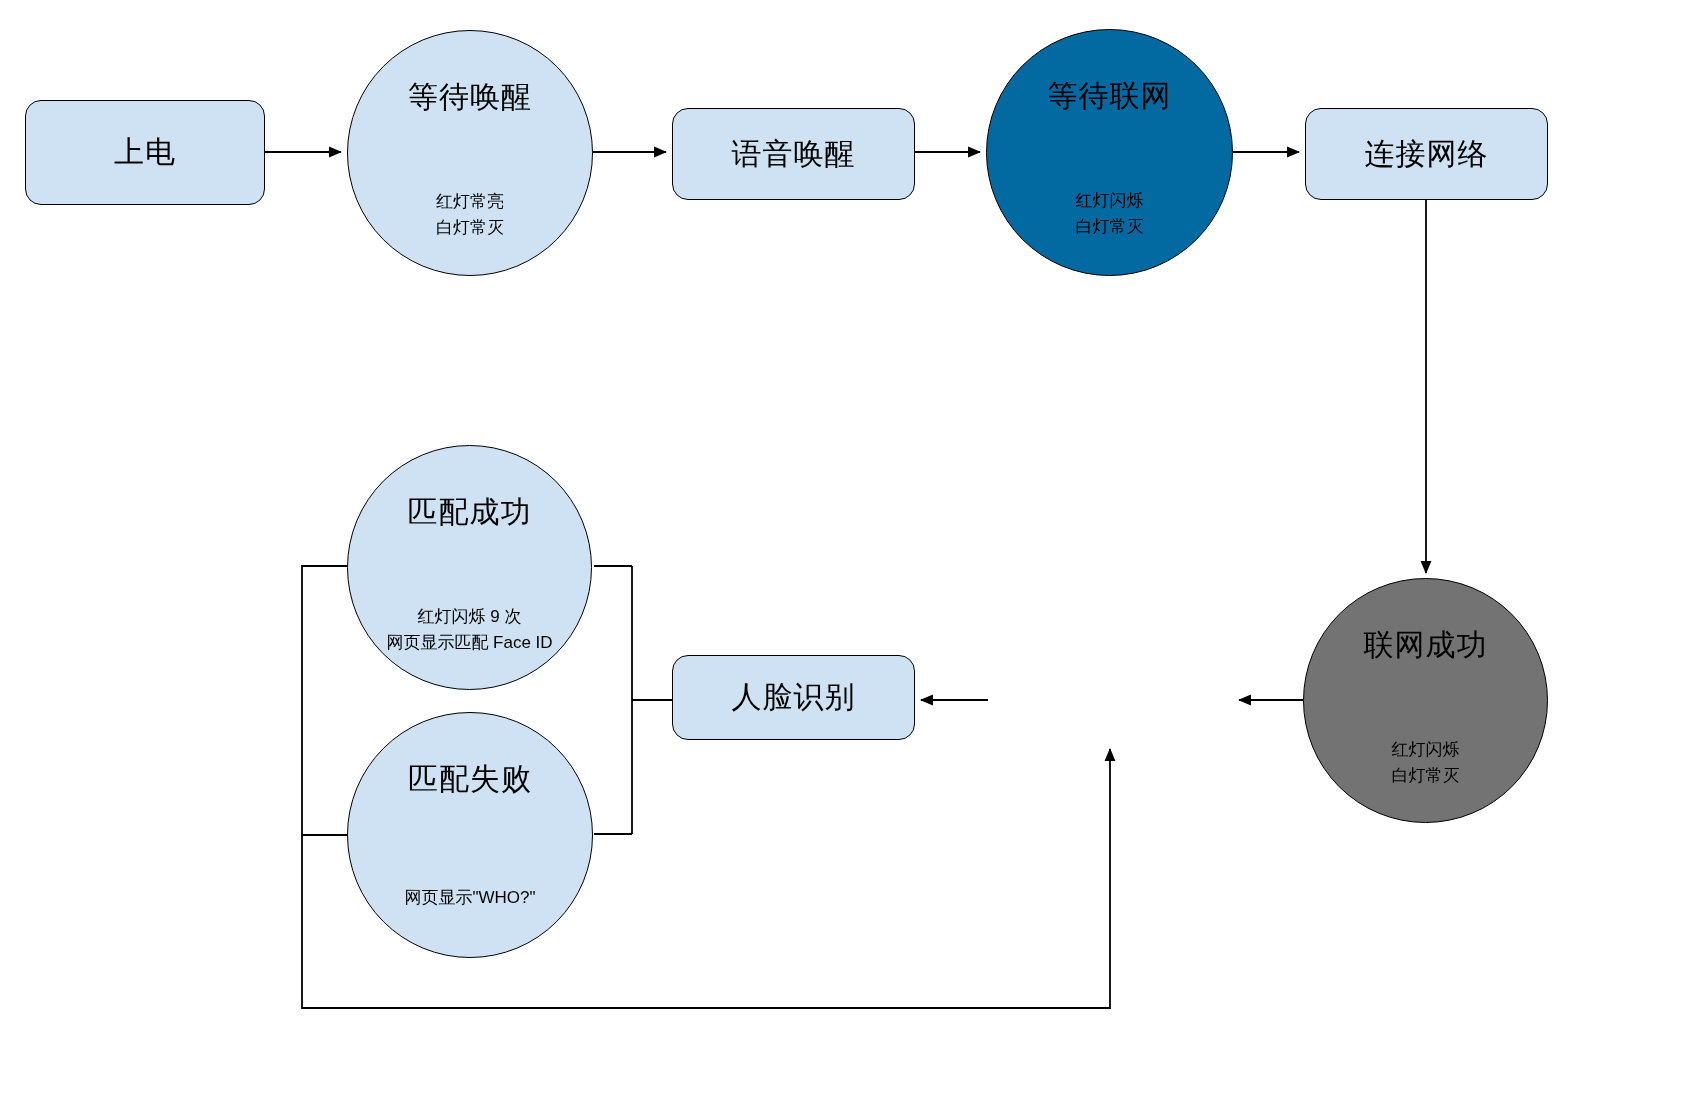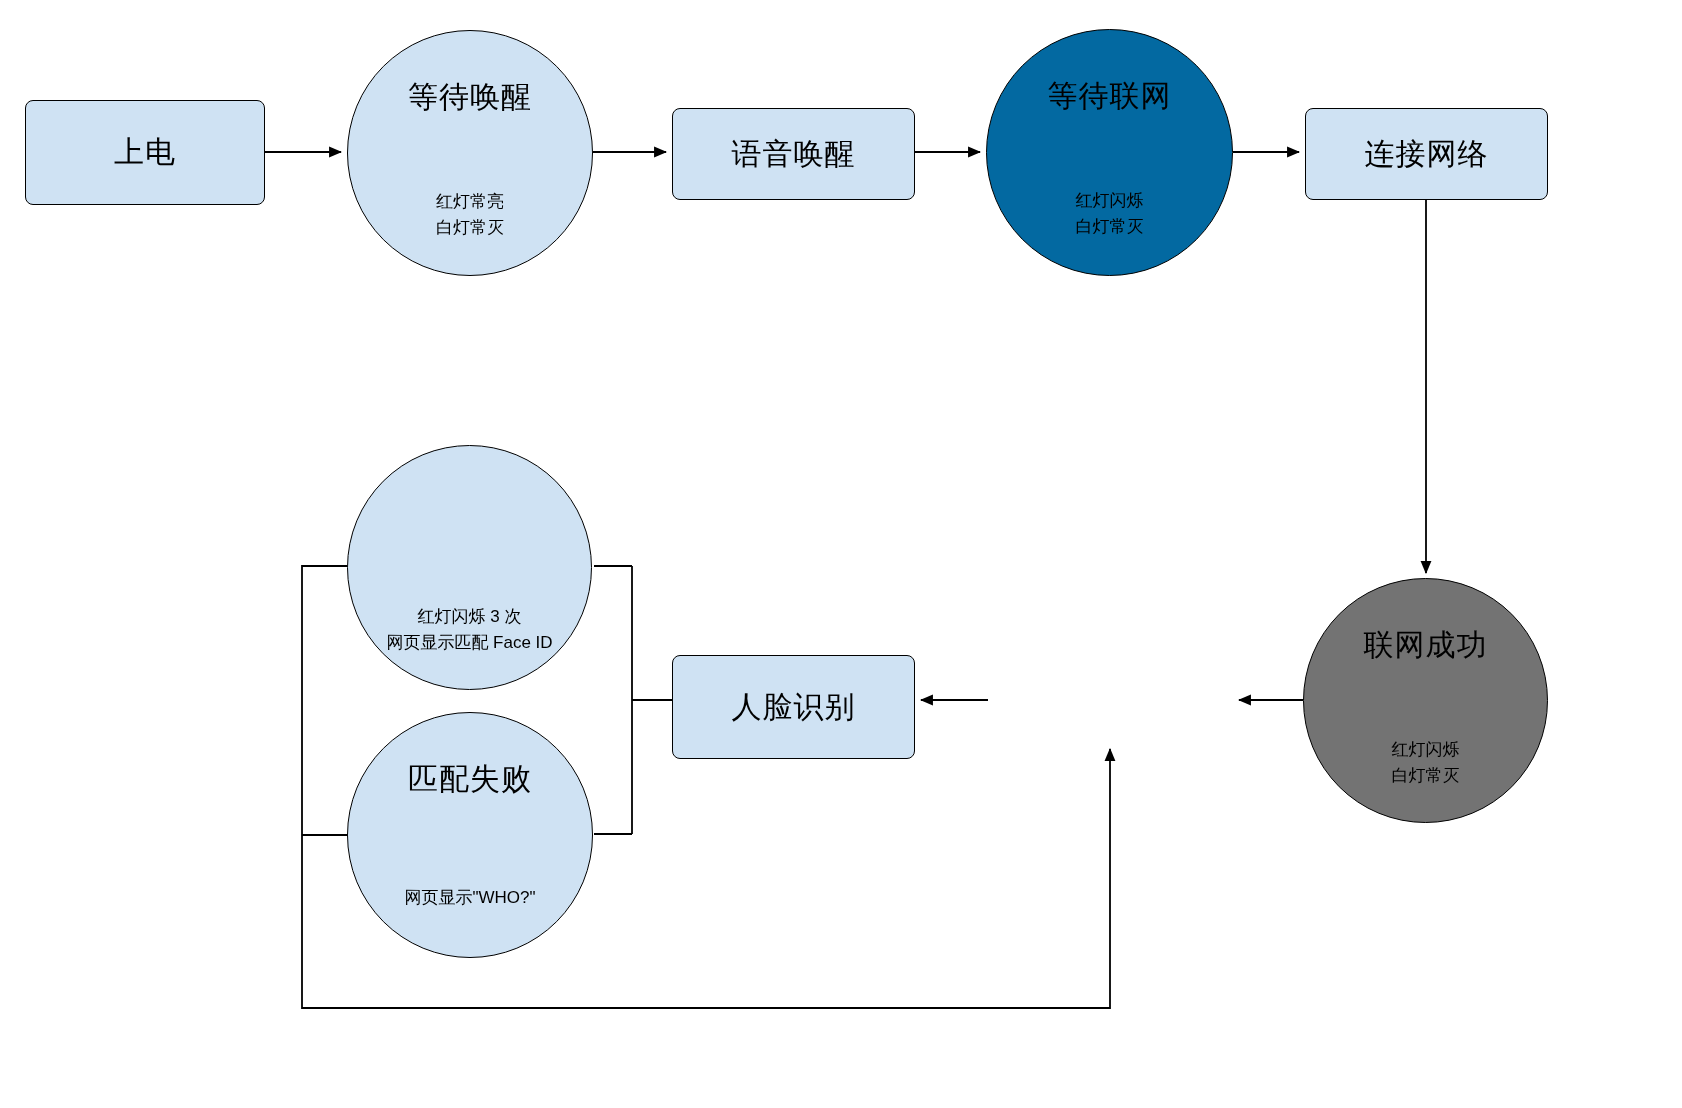--- a/index.html
+++ b/index.html
@@ -14,21 +14,21 @@
   }
   .wires { position: absolute; left: 0; top: 0; }
   .node {
     position: absolute;
     background: #cfe2f3;
     border: 1.5px solid #000;
     display: flex;
     align-items: center;
     justify-content: center;
   }
-  .rect { border-radius: 8px; }
+  .rect { border-radius: 16px; }
   .circle { border-radius: 50%; }
   .label {
     font-size: 30px;
     letter-spacing: 1px;
     white-space: nowrap;
   }
   .c-title {
     position: absolute;
     top: 46px;
     left: 0; right: 0;
@@ -104,27 +104,28 @@
 
   <div class="node circle" style="left: 1303px; top: 578px; width: 245px; height: 245px; background: #737373; border-color: rgb(0, 0, 0);">
     <div class="c-title">联网成功</div>
     <div class="c-sub">
       <div>红灯闪烁</div>
       <div>白灯常灭</div>
     </div>
   </div>
 
 
-  <div class="node rect" style="left: 672px; top: 655px; width: 243px; height: 104px; background: rgb(207, 226, 243); border-color: rgb(0, 0, 0);">
+  <div class="node rect" style="left: 672px; top: 655px; width: 243px; height: 85px; background: rgb(207, 226, 243); border-color: rgb(0, 0, 0);">
     <span class="label">人脸识别</span>
   </div>
 
   <div class="node circle" style="left: 347px; top: 445px; width: 245px; height: 245px; background: rgb(207, 226, 243); border-color: rgb(0, 0, 0);">
+    <div class="c-title">匹配成功</div>
     <div class="c-sub">
-      <div>红灯闪烁 3 次</div>
+      <div>红灯闪烁 9 次</div>
       <div>网页显示匹配 Face ID</div>
     </div>
   </div>
 
   <div class="node circle" style="left: 347px; top: 712px; width: 246px; height: 246px; background: rgb(207, 226, 243); border-color: rgb(0, 0, 0);">
     <div class="c-title">匹配失败</div>
     <div class="c-sub one-line">
       <div>网页显示"WHO?"</div>
     </div>
   </div>

